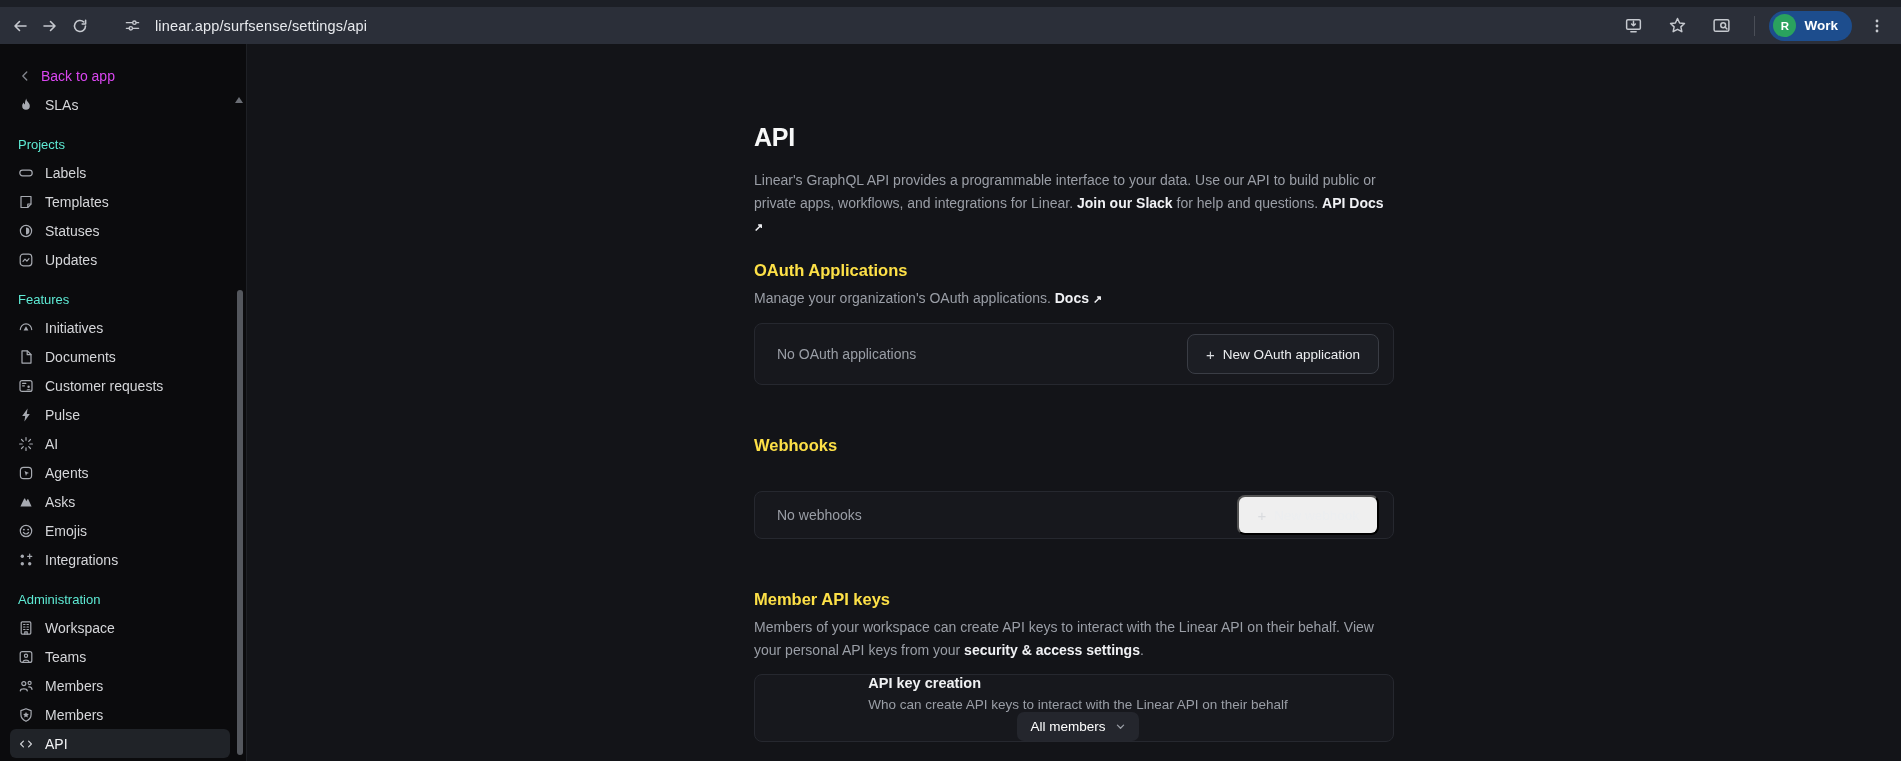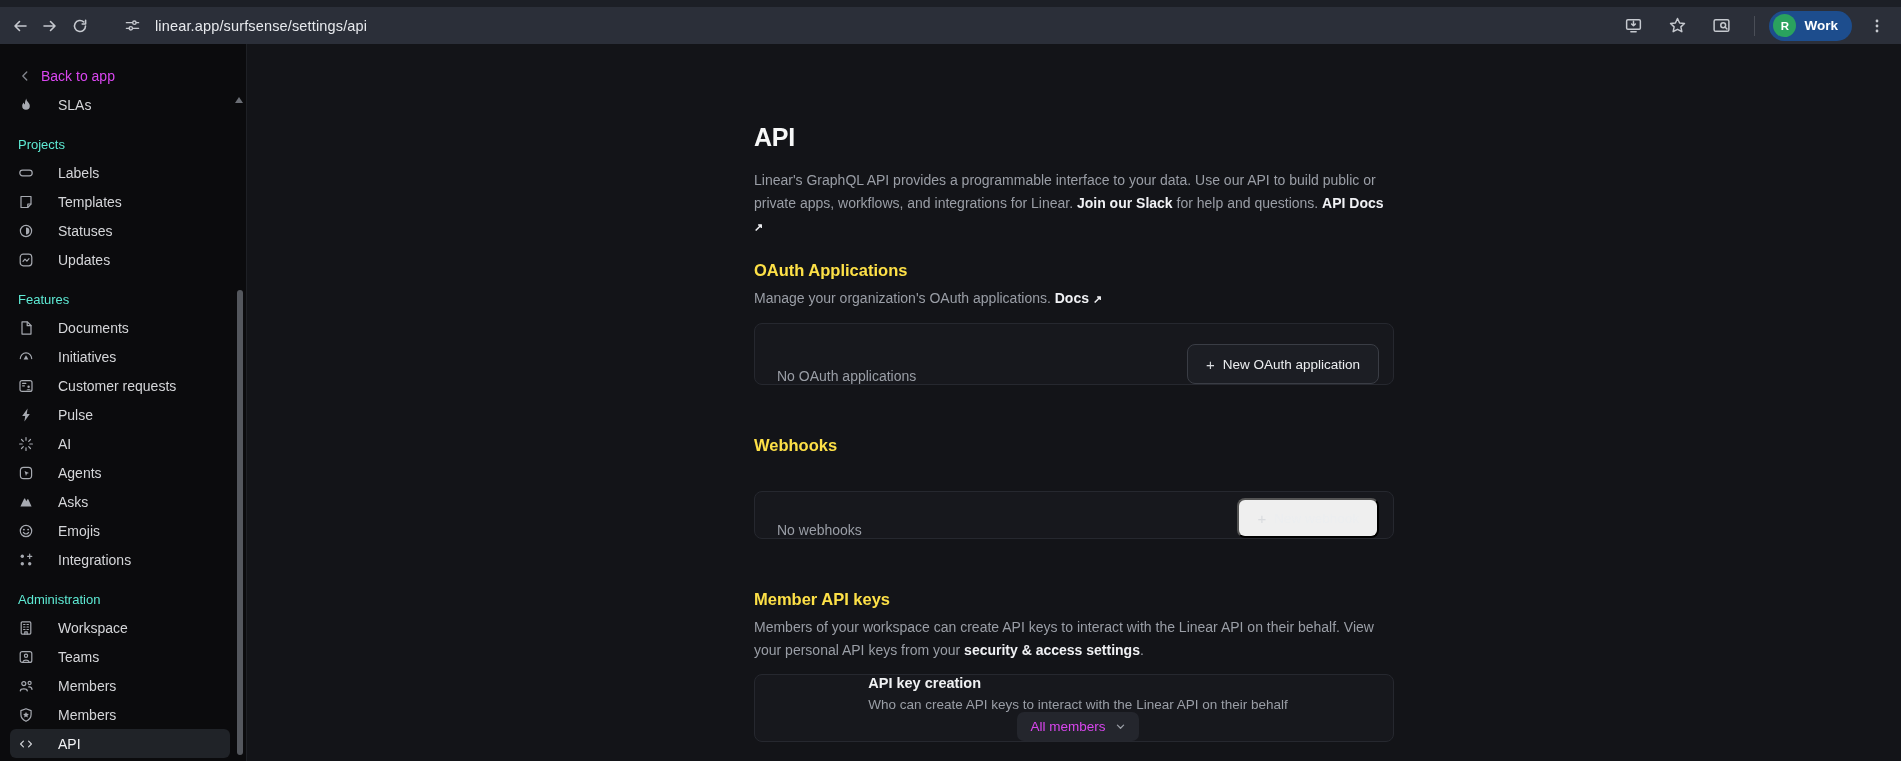--- a/index.html
+++ b/index.html
@@ -26,50 +26,50 @@
   .avatar { width:23px; height:23px; border-radius:50%; background:#2aa25e; color:#fff; display:flex; align-items:center; justify-content:center; font-size:11.5px; font-weight:700; }
 
   
   .app { position:absolute; top:44px; left:0; right:0; bottom:0; }
 
   
   .sidebar { position:absolute; left:0; top:0; bottom:0; width:246px; background:#0b0b0d; }
   .sidebar-inner { padding:17px 16px 0 10px; }
   .back-row { display:flex; align-items:center; gap:9px; height:29px; padding:0 8px; color:#d946ef; font-size:14px; cursor:pointer; }
   .back-row .icon { color:#84878e; }
-  .side-row { display:flex; align-items:center; gap:24px; height:29px; padding:0 8px; border-radius:6px; color:#d5d6d9; font-size:14px; font-weight:500; cursor:pointer; }
+  .side-row { display:flex; align-items:center; gap:11px; height:29px; padding:0 8px; border-radius:6px; color:#d5d6d9; font-size:14px; font-weight:500; cursor:pointer; }
   .side-row .icon { color:#a7aab1; width:16px; height:16px; }
   .side-row.selected { background:#202328; color:#f2f3f5; }
   .side-row.selected .icon { color:#d0d2d6; }
   .side-section { color:#5eead4; font-size:13px; padding:0 8px; margin:16px 0 5px; height:18px; display:flex; align-items:center; }
   .side-scroll-thumb { position:absolute; right:3px; top:246px; bottom:6px; width:6px; border-radius:3px; background:#54575d; cursor:pointer; }
   .side-up { position:absolute; right:3px; top:53px; width:0; height:0; border-left:4px solid transparent; border-right:4px solid transparent; border-bottom:6px solid #6b6e75; }
 
   
   .content { position:absolute; left:246px; top:0; right:0; bottom:0; background:#131418; border-left:1px solid #1e2025; overflow:hidden; }
   .column { width:640px; margin:0 auto; padding-top:79px; }
   h1.page-title { font-size:25px; font-weight:700; color:#f7f8f8; letter-spacing:-.3px; margin-bottom:17px; }
   .intro { font-size:14px; line-height:23px; color:#9a9ea6; }
   .wlink { color:#f0f1f4; font-weight:700; cursor:pointer;margin-top:36px; }
   .arrow { font-size:11px; font-weight:700; color:#f0f1f4; }
   .section { margin-top:22px; }
   .section + .section { margin-top:51px; }
   .section h2 { font-size:16.5px; font-weight:700; color:#fde047; }
   .section .desc { margin-top:7px; font-size:14px; line-height:23px; color:#9a9ea6; }
   .card { margin-top:12px; border:1px solid #26282f; background:#17181d; border-radius:8px; display:flex; align-items:center; justify-content:space-between; padding:0 14px 0 22px; }
-  .card.empty-card { height:62px;align-items:flex-end; }
+  .card.empty-card { height:62px; }
   .card.empty-card.short { height:48px;margin-top:36px; }
   .empty-text { font-size:14px; color:#9a9ea6; }
   .btn { display:flex; align-items:center; gap:8px; height:40px; padding:0 18px; border-radius:8px; font-size:13.5px; font-weight:500; color:#eceef0; cursor:pointer; }
   .btn.bordered { border:1px solid #3a3d45; background:#1c1e24; }
   .btn .plus { font-size:15px; font-weight:400; color:#d9dbde; }
   .card.setting-card { height:68px;flex-direction:column; }
   .setting-text .t { font-size:14.5px; font-weight:700; color:#f0f1f3; }
   .setting-text .s { margin-top:6px; font-size:13.5px; color:#9a9ea6; }
-  .dropdown { display:flex; align-items:center; gap:9px; height:38px; padding:0 13px; border-radius:7px; background:#24262d; color:#d946ef; font-size:13.5px; font-weight:500; cursor:pointer; }
+  .dropdown { display:flex; align-items:center; gap:9px; height:38px; padding:0 13px; border-radius:7px; background:#24262d; color:#ffffff; font-size:13.5px; font-weight:500; cursor:pointer; }
   .dropdown .chev { color:#9a9ea6; }
 </style>
 </head>
 <body>
 
 <div class="chrome">
   <div class="chrome-top"></div>
   <div class="chrome-bar">
     <span class="chrome-btn">
       <svg width="18" height="18" viewBox="0 0 18 18" fill="none" stroke="currentColor" stroke-width="1.6" stroke-linecap="round" stroke-linejoin="round">
@@ -187,34 +187,34 @@
                 <rect x="2.2" y="2.2" width="11.6" height="11.6" rx="3"></rect>
                 <path d="M5 9.4 7 7.2l1.9 1.9 2.1-2.5"></path>
               </svg>
             </span>
             <span>Updates</span>
           </div>
           <div class="side-section">Features</div>
           <div class="side-row">
             <span class="icon">
               <svg width="16" height="16" viewBox="0 0 16 16" fill="none" stroke="currentColor" stroke-width="1.2" stroke-linecap="round" stroke-linejoin="round">
+                <path d="M13.7 9.6a5.7 5.7 0 1 0-11.4 0"></path>
+                <path d="M8 6.2l2.4 4.2H5.6z" fill="currentColor" stroke="none"></path>
+              </svg>
+            </span>
+            <span>Initiatives</span>
+          </div>
+          <div class="side-row">
+            <span class="icon">
+              <svg width="16" height="16" viewBox="0 0 16 16" fill="none" stroke="currentColor" stroke-width="1.2" stroke-linecap="round" stroke-linejoin="round">
                 <path d="M4 1.9h5.4L13 5.5v8.6H4z"></path>
                 <path d="M9.2 2.2v3.5H13"></path>
               </svg>
             </span>
             <span>Documents</span>
-          </div>
-          <div class="side-row">
-            <span class="icon">
-              <svg width="16" height="16" viewBox="0 0 16 16" fill="none" stroke="currentColor" stroke-width="1.2" stroke-linecap="round" stroke-linejoin="round">
-                <path d="M13.7 9.6a5.7 5.7 0 1 0-11.4 0"></path>
-                <path d="M8 6.2l2.4 4.2H5.6z" fill="currentColor" stroke="none"></path>
-              </svg>
-            </span>
-            <span>Initiatives</span>
           </div>
           <div class="side-row">
             <span class="icon">
               <svg width="16" height="16" viewBox="0 0 16 16" fill="none" stroke="currentColor" stroke-width="1.2" stroke-linecap="round" stroke-linejoin="round">
                 <rect x="2" y="2.6" width="12" height="10.8" rx="2"></rect>
                 <path d="M4.6 5.4h3.2M4.6 7.8h1.8"></path>
                 <circle cx="10.6" cy="8.8" r="1.2" fill="currentColor" stroke="none"></circle>
                 <path d="M8.4 12.2c.4-1.4 4-1.4 4.4 0z" fill="currentColor" stroke="none"></path>
               </svg>
             </span>

